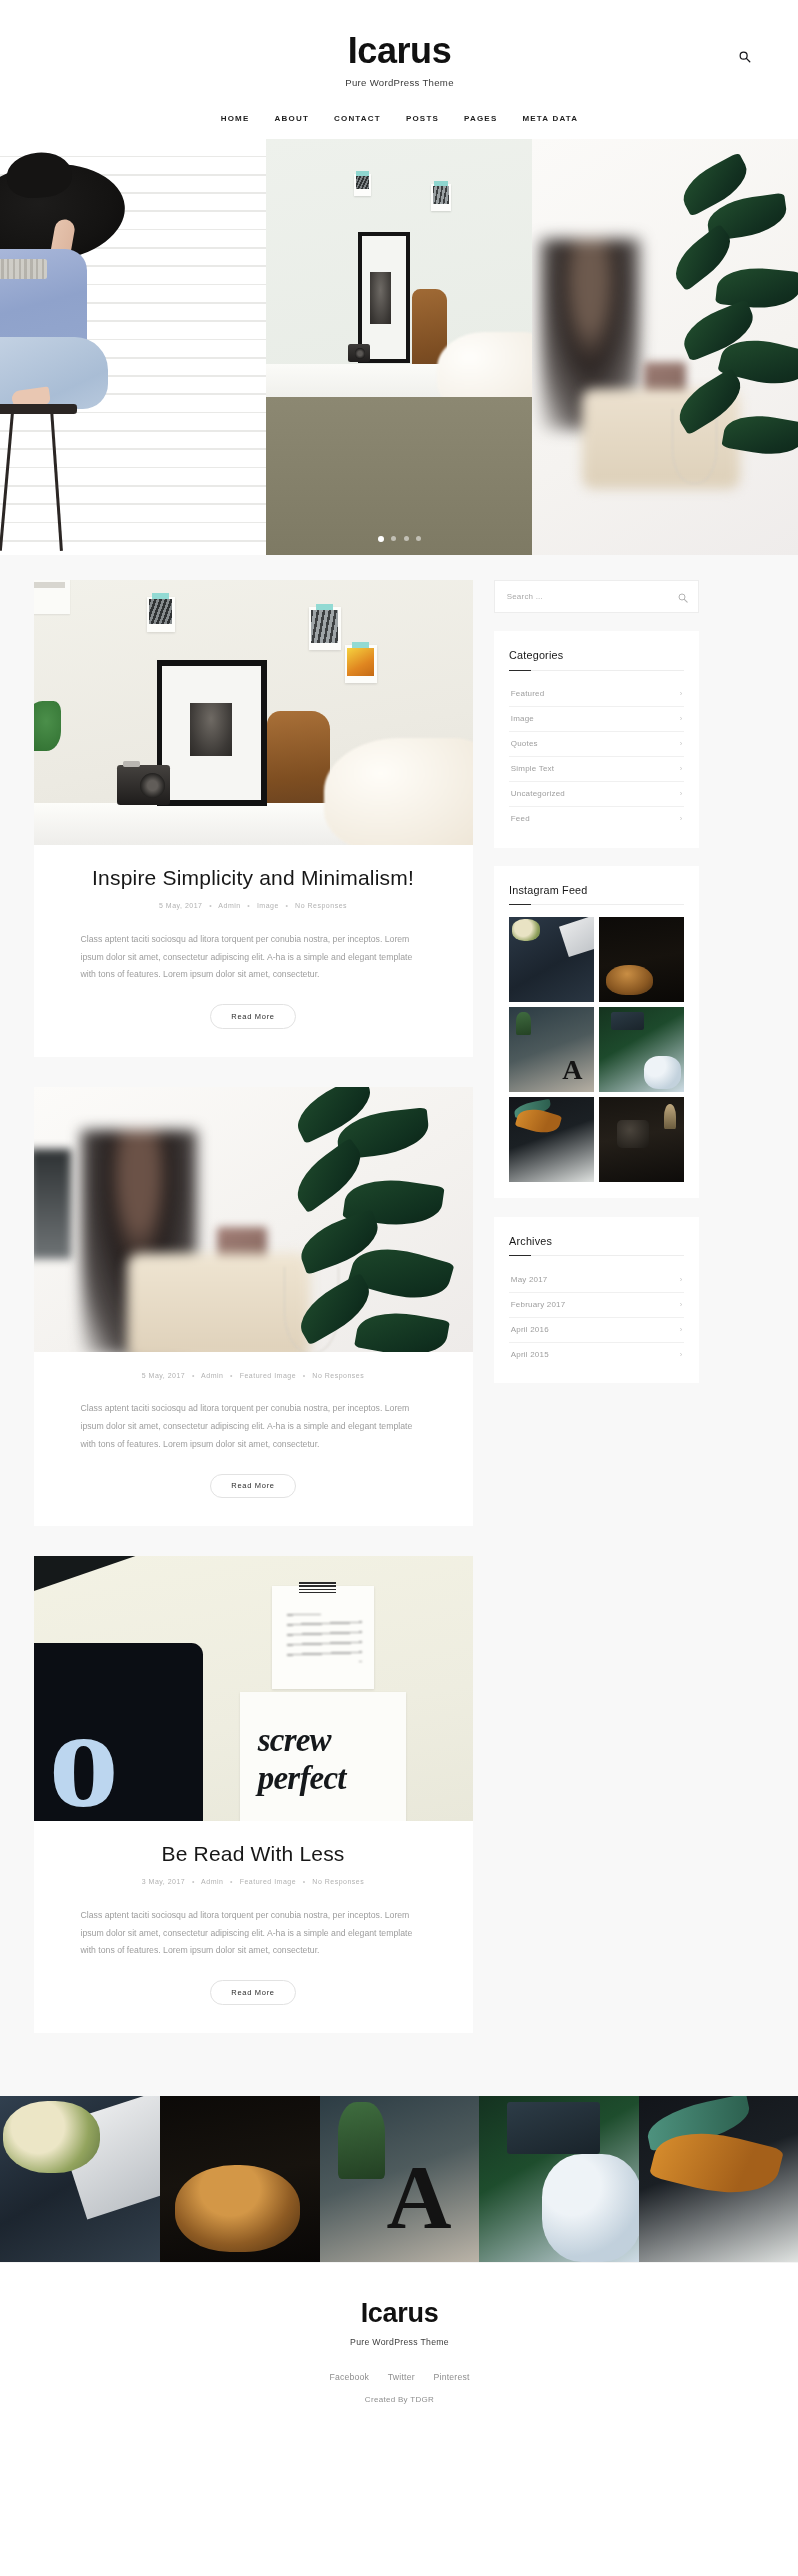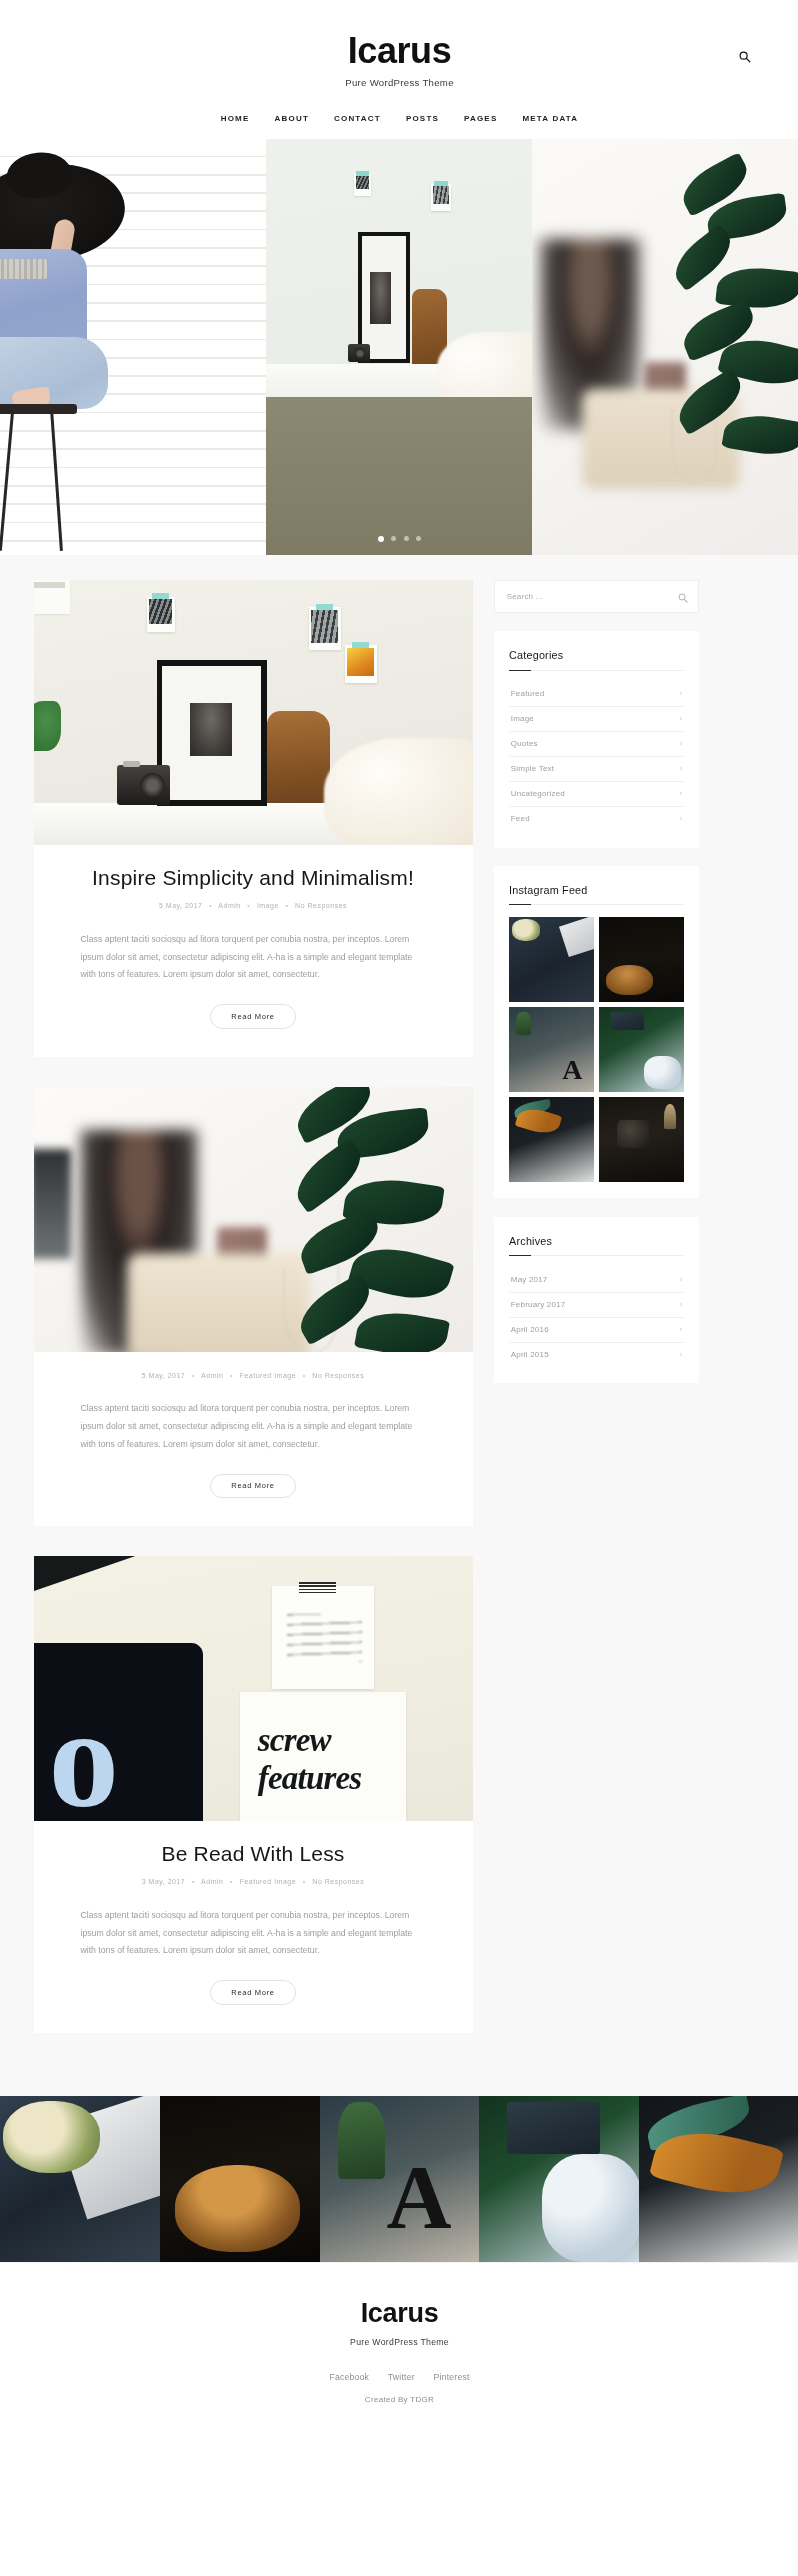--- a/index.html
+++ b/index.html
@@ -607,21 +607,21 @@
           <span class="pennant"></span>
           <span class="note">
             <span class="tape"></span>
             <span class="scribble"></span>
           </span>
           <span class="tablet">
             <span class="q">o</span>
           </span>
           <span class="card">
             <span class="l1">screw</span>
-            <span class="l2">features</span>
+            <span class="l2">perfect</span>
           </span>
         </a>
         <div class="post-body">
           <h2 class="post-title">Be Read With Less</h2>
           <div class="post-meta">
             <span>3 May, 2017</span>
             <span class="sep">•</span>
             <a href="#">Admin</a>
             <span class="sep">•</span>
             <a href="#">Featured Image</a>

